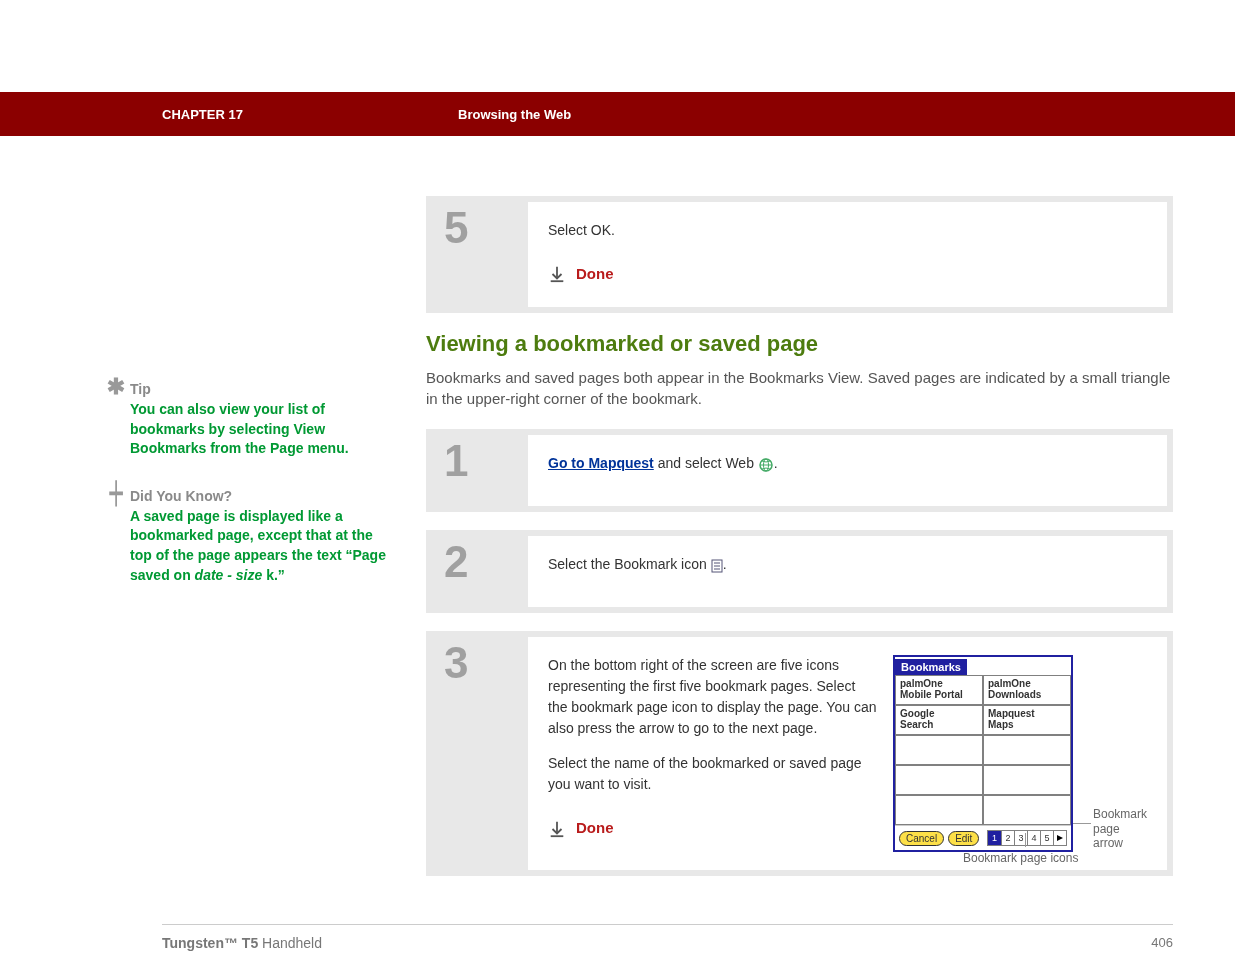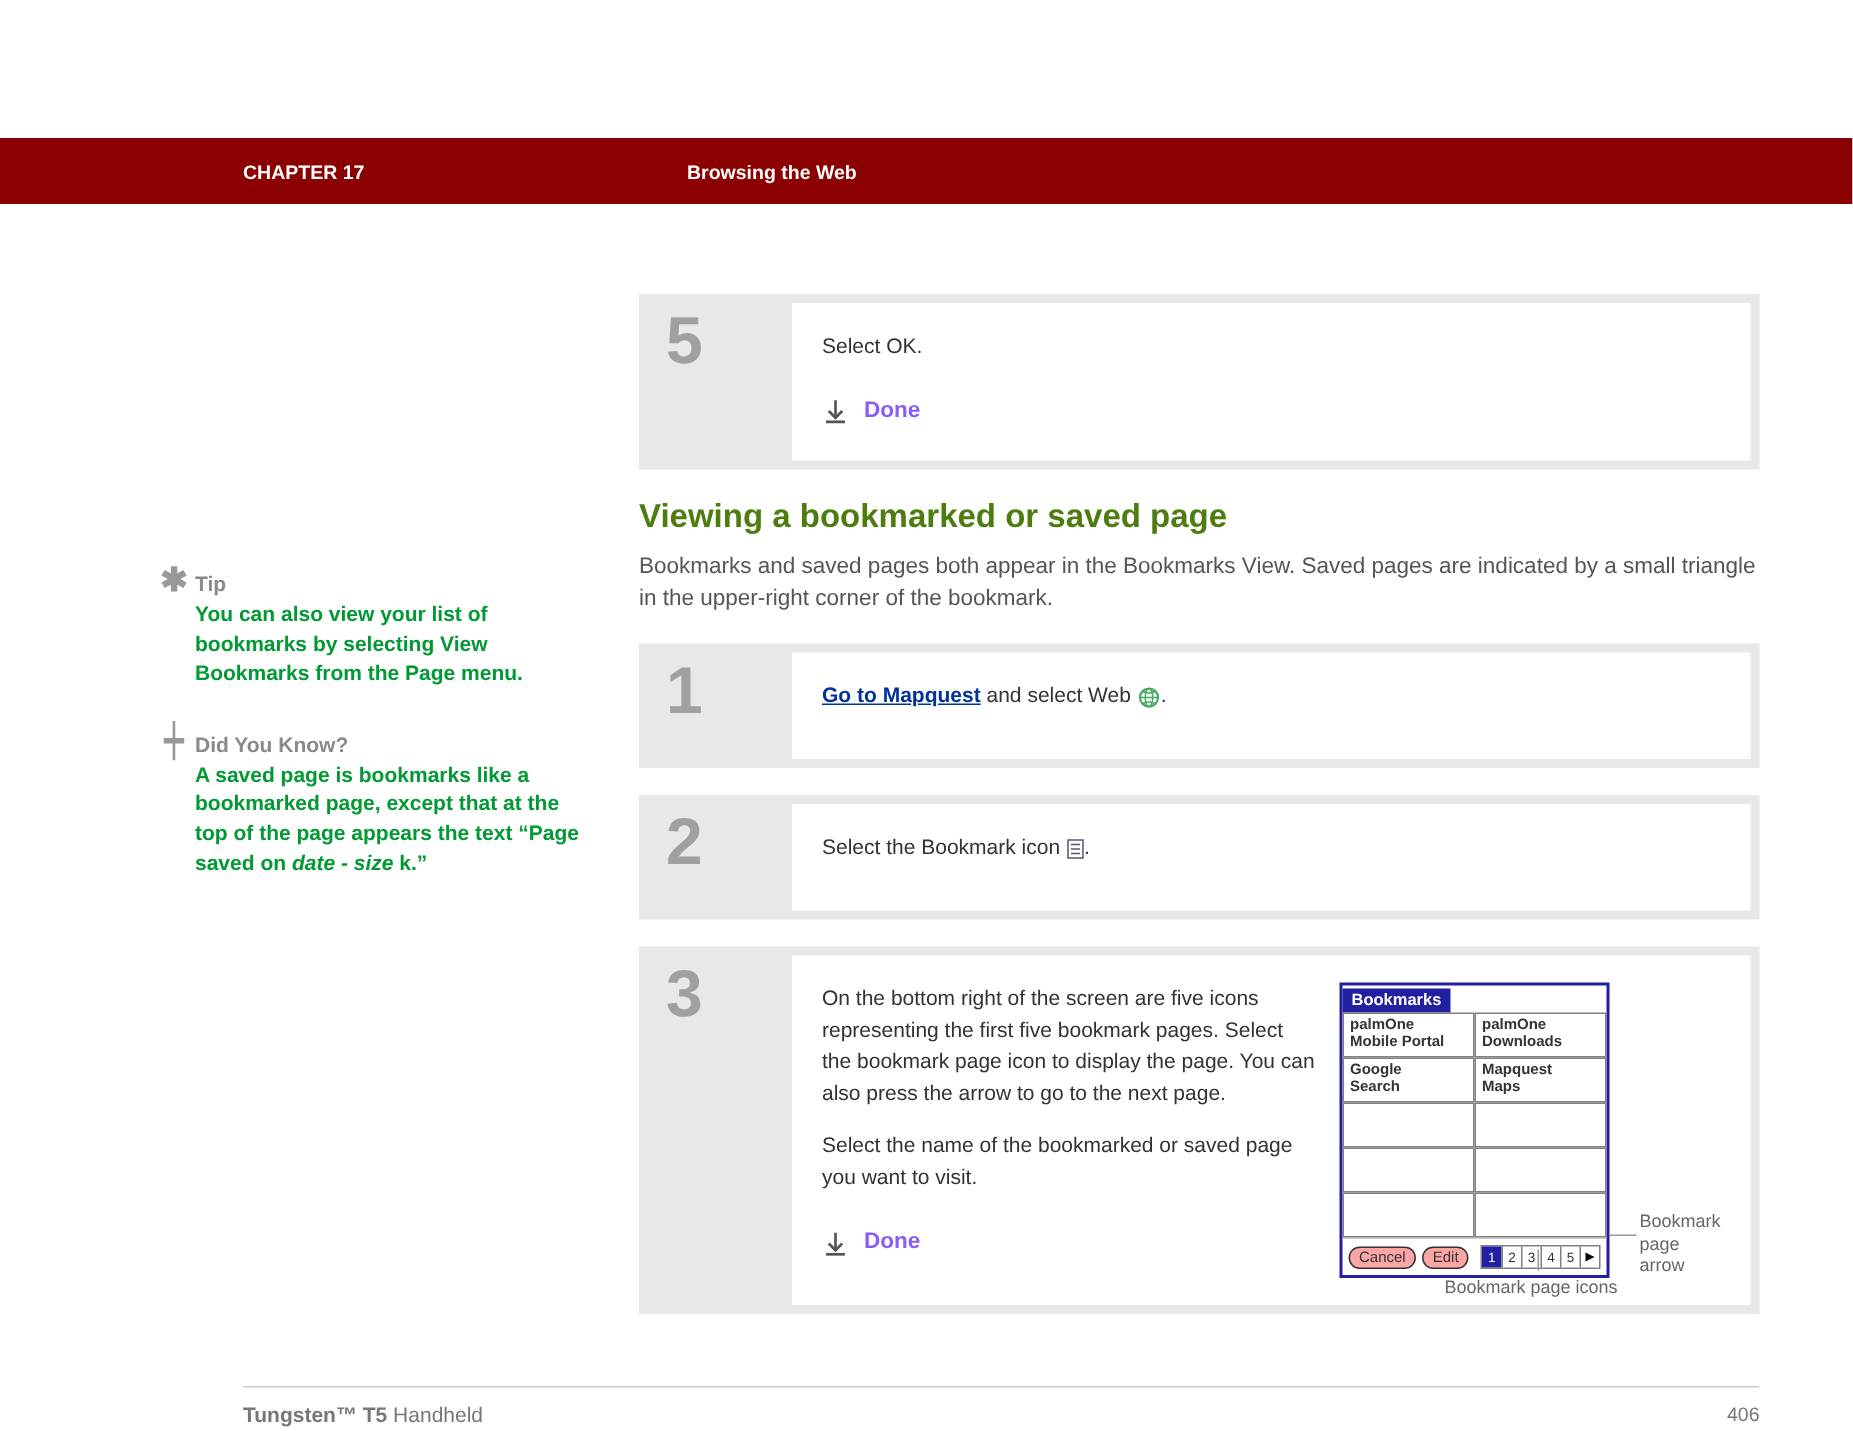--- a/index.html
+++ b/index.html
@@ -26,37 +26,37 @@
   
   .step-box { background: #e8e8e8; margin-bottom: 18px; display: flex; min-height: 60px; padding: 6px; }
   .step-num-cell { width: 96px; padding-left: 12px; padding-top: 4px; }
   .step-num { font-size: 44px; font-weight: bold; color: #a0a0a0; font-family: Arial, sans-serif; line-height: 1; }
   .step-content { flex: 1; background: #fff; padding: 18px 20px; display: flex; align-items: flex-start; }
   .step-text-col { flex: 1; font-size: 14px; line-height: 1.5; color: #333; }
   .step-text-col p { margin-bottom: 14px; }
   
   .done-line { display: inline-flex; align-items: center; margin-top: 8px; }
   .done-arrow { width: 18px; height: 18px; margin-right: 10px; }
-  .done-text { font-weight: bold; font-size: 15px; color: #8b5cf6; }
+  .done-text { font-weight: bold; font-size: 15px; color: #b91c1c; }
   
   .section-heading { font-size: 22px; font-weight: bold; color: #4d7c0f; margin: 6px 0 10px 0; }
   .section-intro { font-size: 15px; color: #555; line-height: 1.4; margin-bottom: 20px; }
   
   .link-style { color: #003399; text-decoration: underline; font-weight: bold; }
   
   .inline-icon { display: inline-block; vertical-align: middle; }
   
   .screenshot-area { width: 270px; padding-left: 16px; position: relative; }
   
   .palm-screen { width: 180px; border: 2px solid #2020a0; background: #fff; }
   .palm-title { background: #2020a0; color: #fff; font-weight: bold; font-size: 11px; padding: 2px 6px; display: inline-block; }
   .palm-grid { display: grid; grid-template-columns: 1fr 1fr; }
   .palm-cell { border: 1px solid #808080; height: 30px; padding: 2px 4px; font-size: 10px; font-weight: bold; line-height: 1.1; font-family: Arial, sans-serif; }
   .palm-bottom { display: flex; align-items: center; padding: 4px; gap: 4px; border-top: 1px solid #ccc; }
-  .palm-btn { border: 1px solid #333; border-radius: 8px; font-size: 10px; padding: 1px 6px; background: #fca5a5; }
+  .palm-btn { border: 1px solid #333; border-radius: 8px; font-size: 10px; padding: 1px 6px; background: #fde047; }
   .palm-pager { display: flex; margin-left: auto; border: 1px solid #808080; }
   .palm-pg { width: 13px; height: 14px; font-size: 9px; text-align: center; line-height: 14px; border-left: 1px solid #808080; }
   .palm-pg:first-child { border-left: none; }
   .palm-pg.active { background: #2020a0; color: #fff; }
   .palm-pg-arrow { width: 13px; height: 14px; border-left: 1px solid #808080; display: flex; align-items: center; justify-content: center; }
   
   .callout { position: absolute; font-size: 12px; color: #666; line-height: 1.2; }
   .callout-line { position: absolute; background: #999; }
   
   .footer { border-top: 1px solid #ccc; margin: 30px 62px 0 162px; padding: 10px 0 30px 0; display: flex; justify-content: space-between; }
@@ -84,21 +84,21 @@
         <span class="tip-title">Tip</span>
       </div>
       <div class="tip-body">You can also view your list of bookmarks by selecting View Bookmarks from the Page menu.</div>
     </div>
     <div class="tip-block">
       <div class="tip-head">
         <span class="tip-icon" style="font-weight:normal;">┿</span>
         <span class="tip-title">Did You Know?</span>
       </div>
       <div class="tip-body">
-        <span>A saved page is bookmarks like a bookmarked page, except that at the top of the page appears the text “Page saved on </span><em>date - size</em><span> k.”</span>
+        <span>A saved page is displayed like a bookmarked page, except that at the top of the page appears the text “Page saved on </span><em>date - size</em><span> k.”</span>
       </div>
     </div>
   </div>
 
   <div class="main-col">
 
     <div class="step-box">
       <div class="step-num-cell">
           <div class="step-num">5</div>
         </div>

